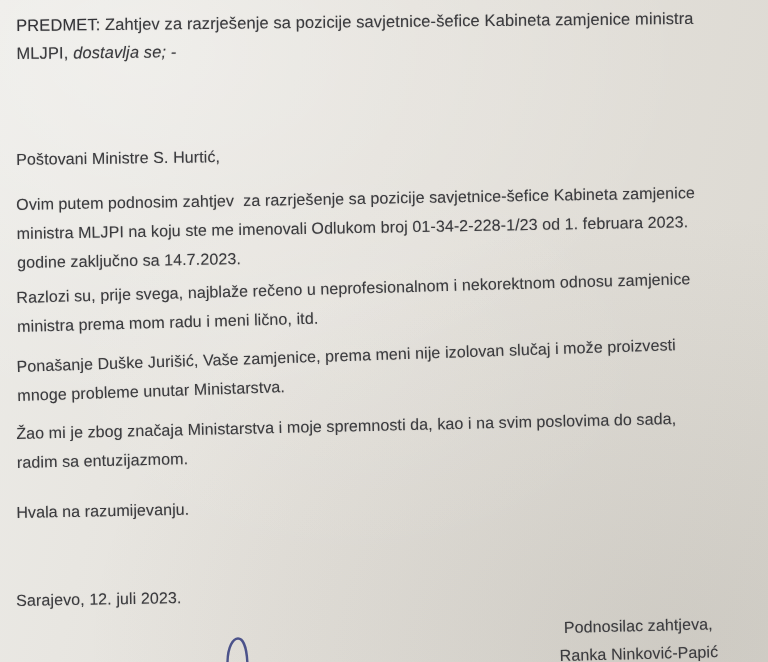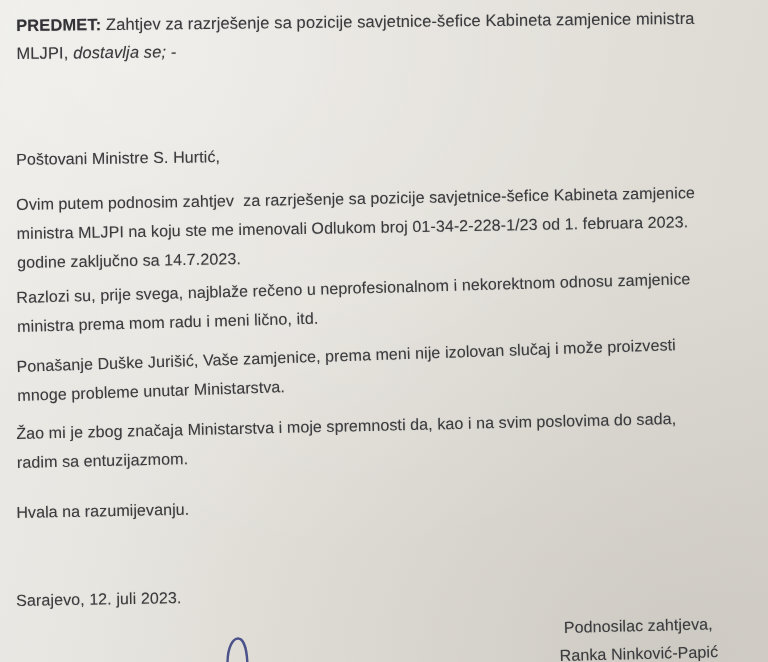--- a/index.html
+++ b/index.html
@@ -25,21 +25,21 @@
     color: #3b3b3e;
     font-size: 16px;
     line-height: 29px;
     letter-spacing: 0.1px;
     white-space: pre-wrap;
     text-shadow: 0 0 1px rgba(70,70,74,0.38);
     transform-origin: left top;
     margin: 0;
   }
   .subject   { top: 11px;  line-height: 28px; font-size: 16.5px; transform: rotate(-0.6deg); }
-  .subject .b { font-weight: bold; color: #333337; }
+  .subject .b { font-weight: normal; color: #333337; }
   .subject .it { font-style: italic; }
   .salutation{ top: 145px; transform: rotate(-0.8deg); }
   .p1        { top: 190px; transform: rotate(-1.0deg); }
   .p2        { top: 283px; transform: rotate(-1.6deg); }
   .p3        { top: 352px; transform: rotate(-1.9deg); }
   .p4        { top: 419px; transform: rotate(-1.3deg); }
   .closing   { top: 498px; transform: rotate(-1.1deg); }
   .dateline  { top: 586px; transform: rotate(-1.0deg); }
   .sigblock  {
     top: 615px; left: 520px; width: 236px;

